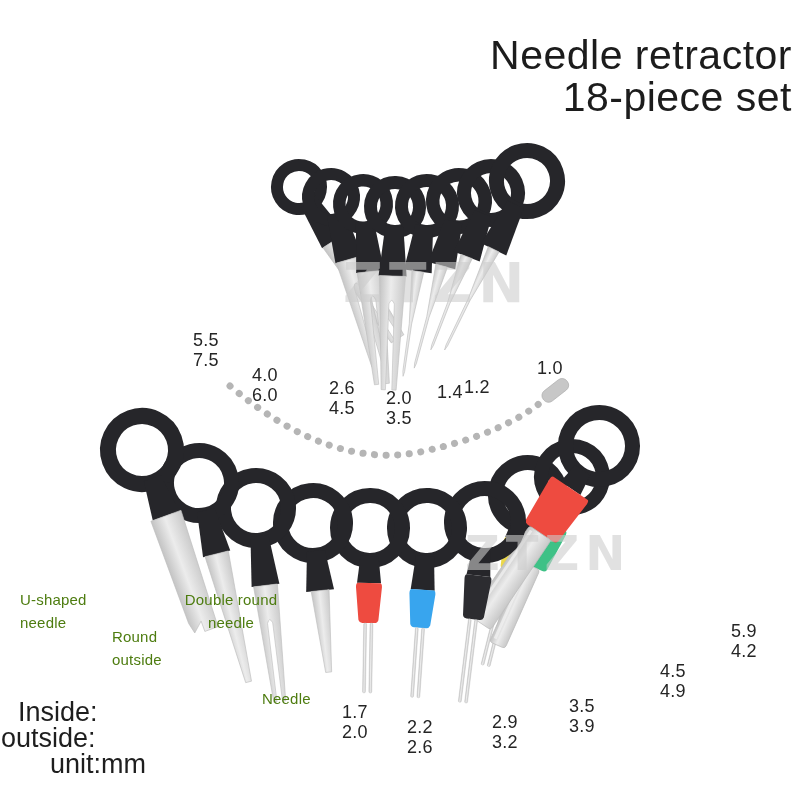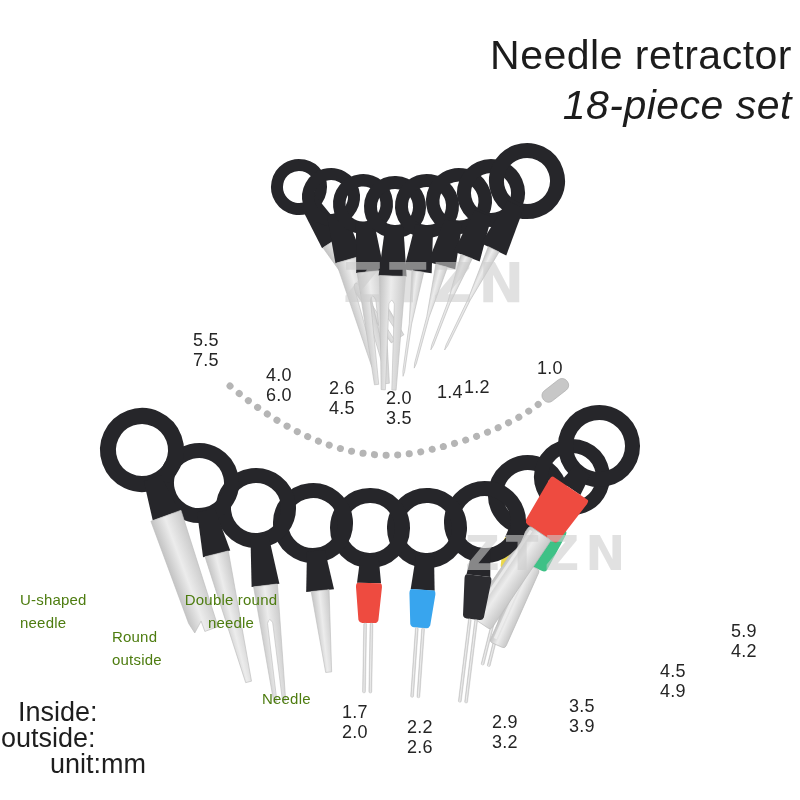--- a/index.html
+++ b/index.html
@@ -4,21 +4,21 @@
 <style>
   html,body{margin:0;padding:0;background:#fff;}
   .stage{
     position:relative;width:800px;height:800px;background:#ffffff;overflow:hidden;
     font-family:"Liberation Sans",sans-serif;
   }
   .title-line{
     position:absolute;left:0;width:792px;text-align:right;
     color:#1c1c1c;font-size:41px;line-height:50px;letter-spacing:0.5px;
   }
-  .t1{top:30px;} .t2{top:80px;font-style:italic;}
+  .t1{top:30px;} .t2{top:72px;}
   .lbl{
     position:absolute;color:#252525;font-size:18px;line-height:20px;
     white-space:pre-line;letter-spacing:0.3px;
   }
   .name{
     position:absolute;color:#4d7c0f;font-size:15px;line-height:23px;
     white-space:pre-line;letter-spacing:0.2px;
   }
   .center{text-align:center;}
   .foot{
@@ -153,21 +153,21 @@
       <text class="wm" x="343" y="302" font-size="55">ZTZN</text>
       <text class="wm" x="465" y="570" font-size="48">ZTZN</text>
     </g>
   </svg>
 
   <div class="title-line t1">Needle retractor</div>
   <div class="title-line t2">18-piece set</div>
 
   <div class="lbl" style="left:193px;top:330px">5.5
 7.5</div>
-  <div class="lbl" style="left:266px;top:365px">4.0
+  <div class="lbl" style="left:252px;top:365px">4.0
 6.0</div>
   <div class="lbl" style="left:329px;top:378px">2.6
 4.5</div>
   <div class="lbl" style="left:386px;top:388px">2.0
 3.5</div>
   <div class="lbl" style="left:437px;top:382px">1.4</div>
   <div class="lbl" style="left:464px;top:377px">1.2</div>
   <div class="lbl" style="left:537px;top:358px">1.0</div>
 
   <div class="lbl" style="left:342px;top:702px">1.7

